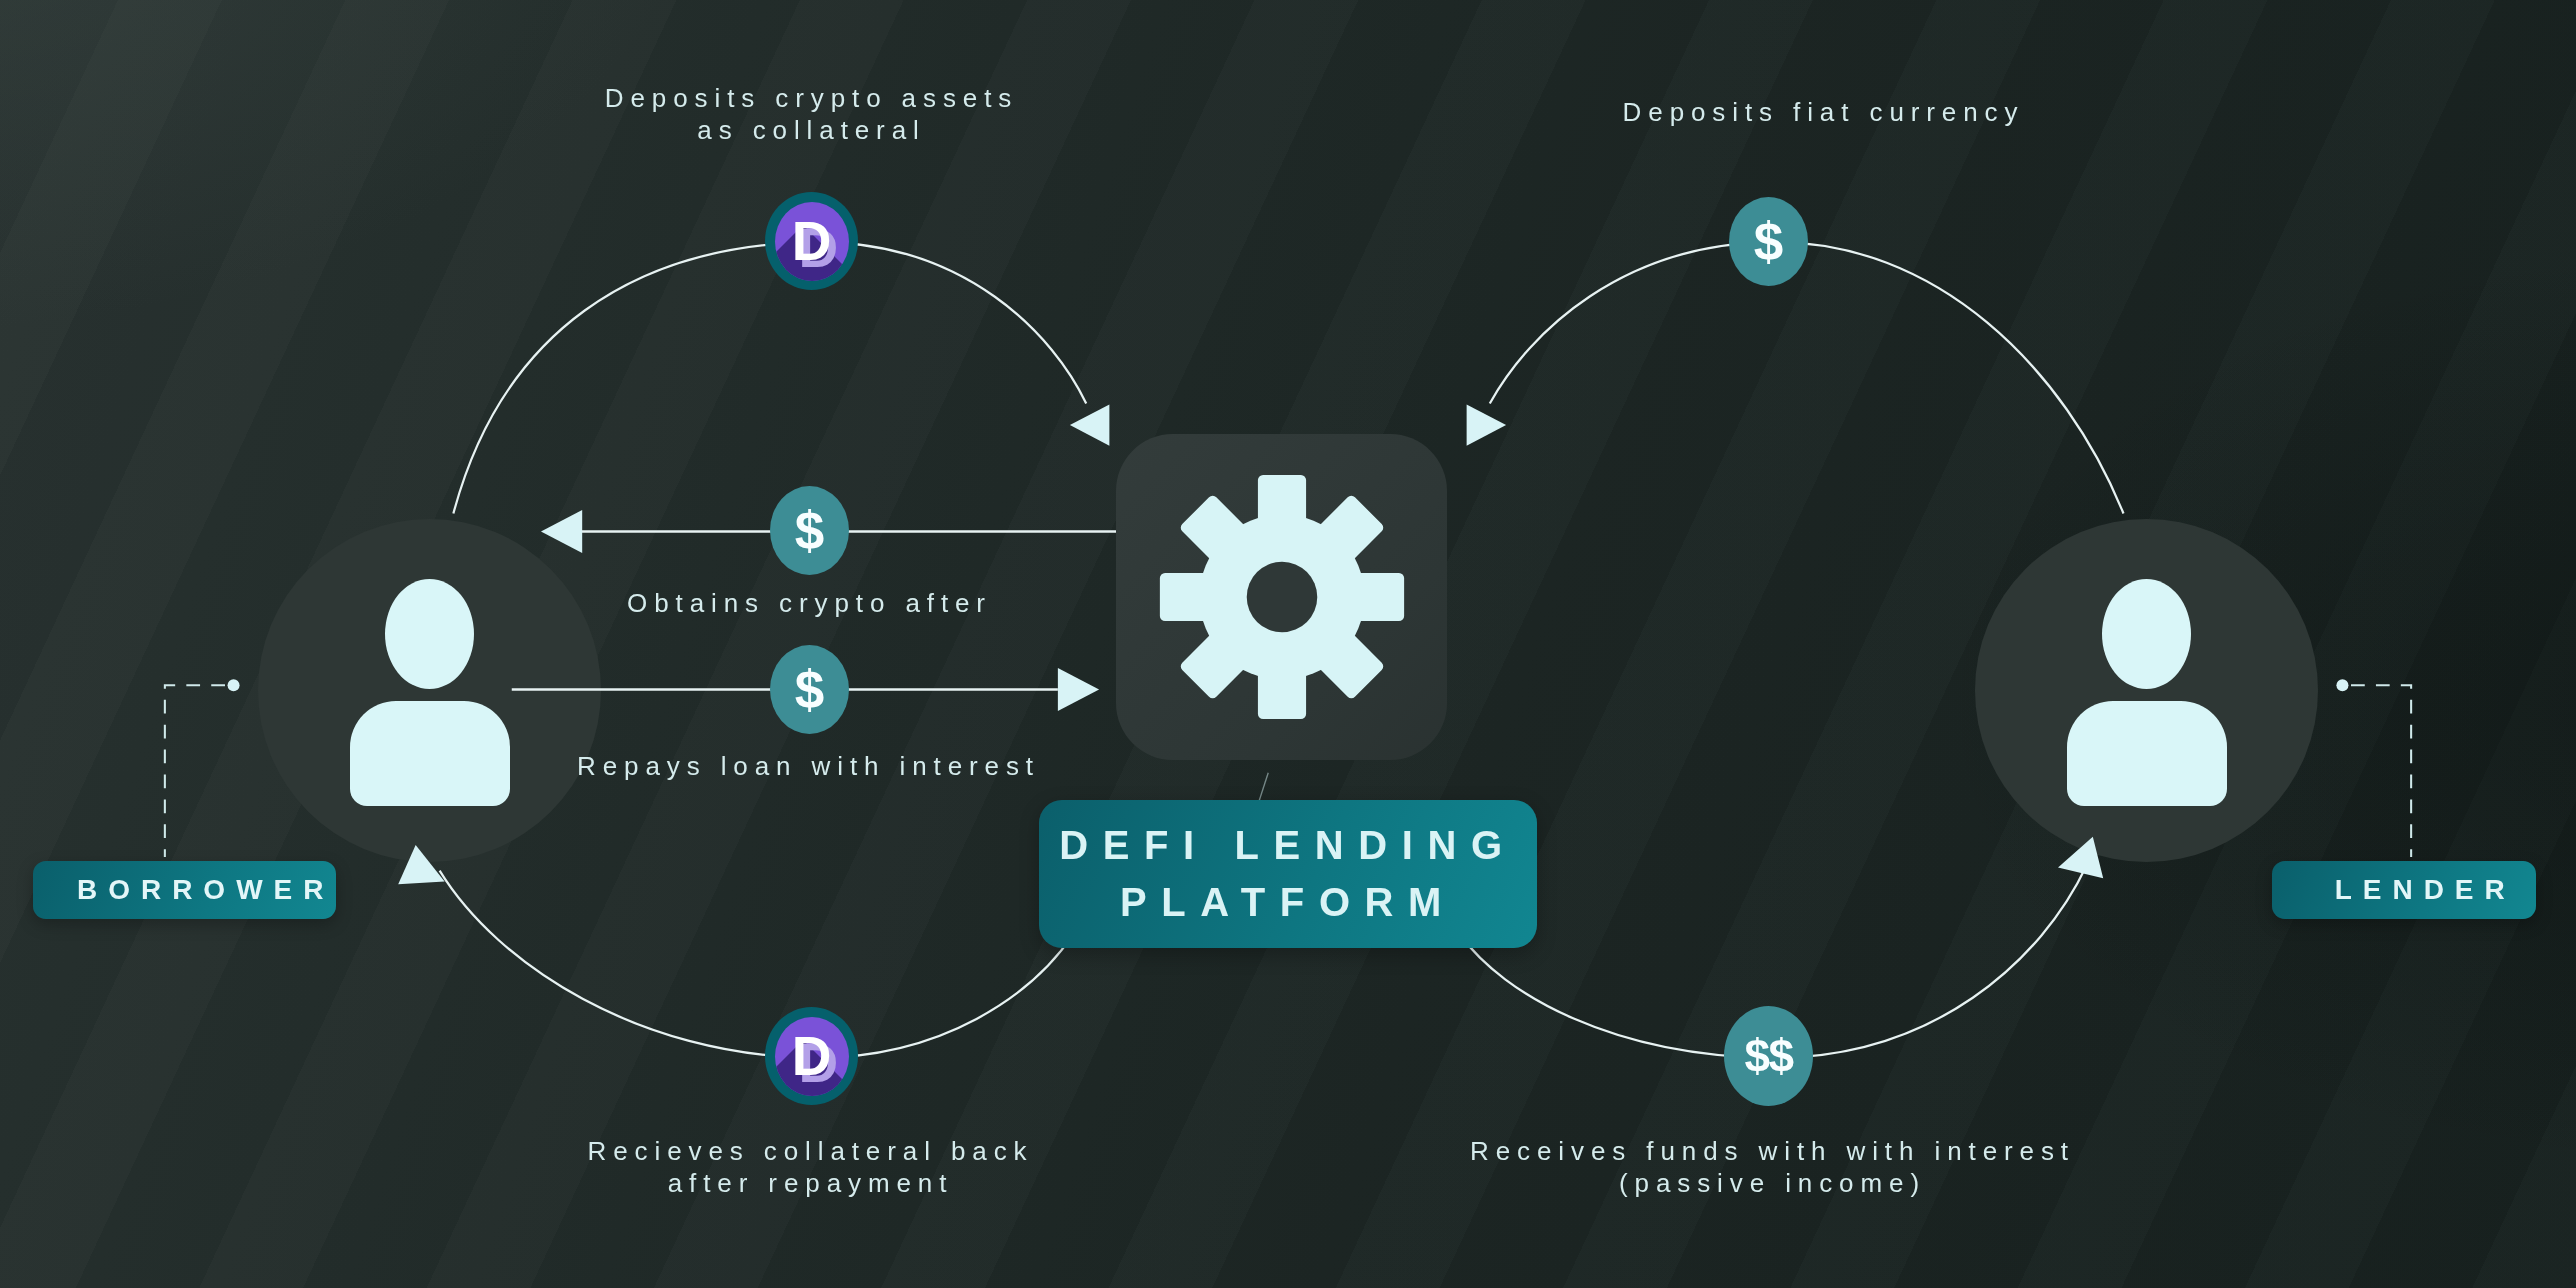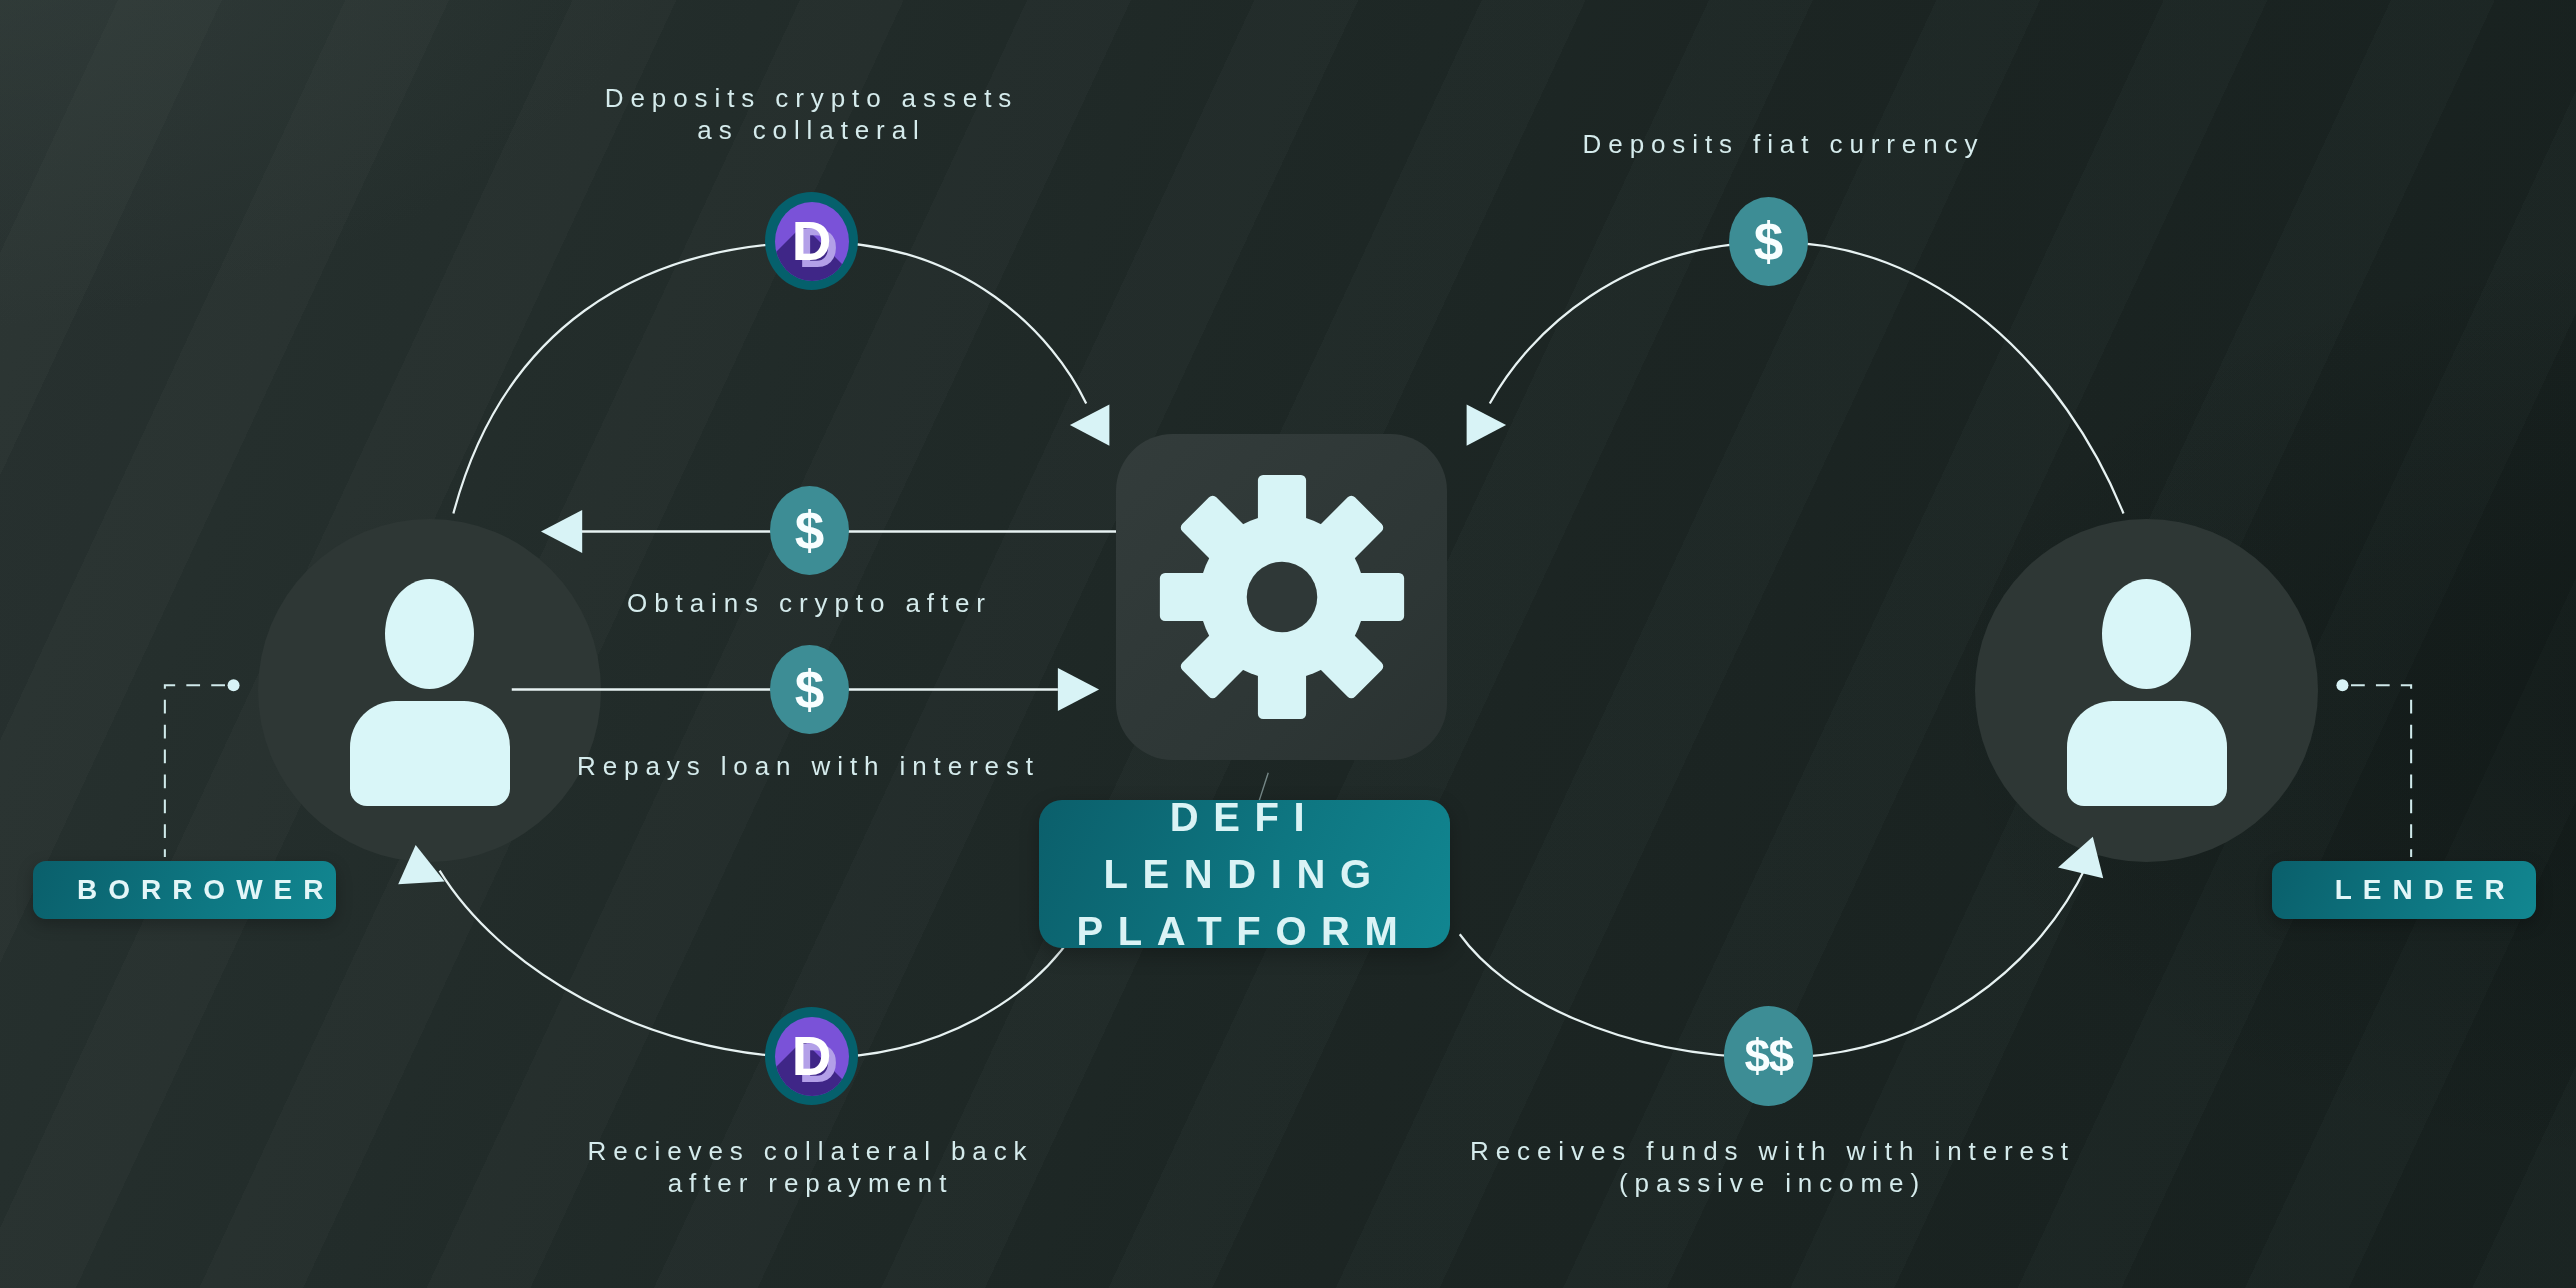--- a/index.html
+++ b/index.html
@@ -35,21 +35,21 @@
     box-shadow:0 5.2px 15.5px rgba(0,0,0,0.25);
     padding-left:32px;
   }
   .badge span{transform:translateX(5.2px);}
   .platform-box{
     left:1116px;top:434px;width:331px;height:326px;border-radius:57px;
     background:linear-gradient(135deg,#333c3b 0%,#2d3635 70%,#2a3231 100%);
     display:flex;align-items:center;justify-content:center;
   }
   .defi-box{
-    left:1039px;top:800px;width:411px;height:148px;border-radius:23px;
+    left:1039px;top:800px;width:498px;height:148px;border-radius:23px;
     background:linear-gradient(115deg,#0b5f6b 0%,#0e7681 55%,#118691 100%);
     display:flex;align-items:center;justify-content:center;
     color:#daf3f5;font-size:40px;font-weight:700;letter-spacing:14.6px;
     line-height:57px;text-align:center;white-space:pre-line;
     box-shadow:0 6.9px 19px rgba(0,0,0,0.25);
   }
   .coin{
     border-radius:50%;background:#3d8d95;display:flex;align-items:center;justify-content:center;
     color:#f8feff;font-weight:700;
   }
@@ -178,21 +178,21 @@
 
   <div class="abs badge" style="left:33px;top:861px;width:271px;">
     <span>BORROWER</span>
   </div>
   <div class="abs badge" style="left:2272px;top:861px;width:232px;">
     <span>LENDER</span>
   </div>
 
   <div class="abs lbl" style="left:425px;top:82px;">Deposits crypto assets
 as collateral</div>
-  <div class="abs lbl" style="left:1397px;top:96px;margin-top:32px;">Deposits fiat currency</div>
+  <div class="abs lbl" style="left:1437px;top:96px;">Deposits fiat currency</div>
   <div class="abs lbl" style="left:423px;top:587px;">Obtains crypto after</div>
   <div class="abs lbl" style="left:422px;top:750px;">Repays loan with interest</div>
   <div class="abs lbl" style="left:424px;top:1135px;">Recieves collateral back
 after repayment</div>
   <div class="abs lbl" style="left:1386px;top:1135px;">Receives funds with with interest
 (passive income)</div>
 
 </div>
 
 

